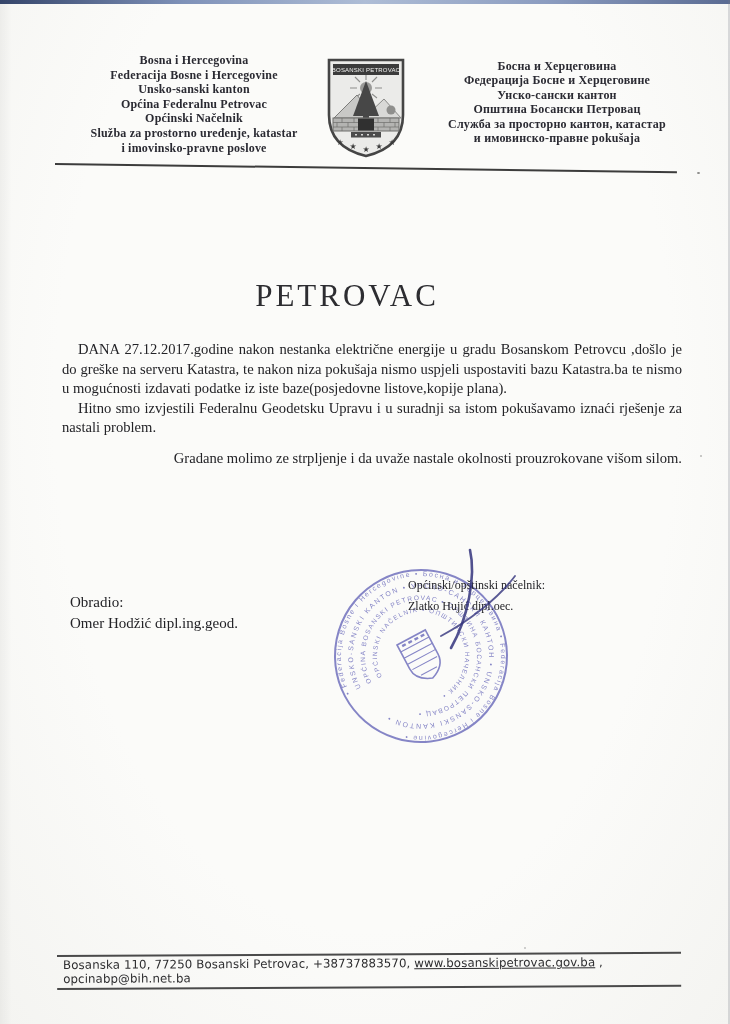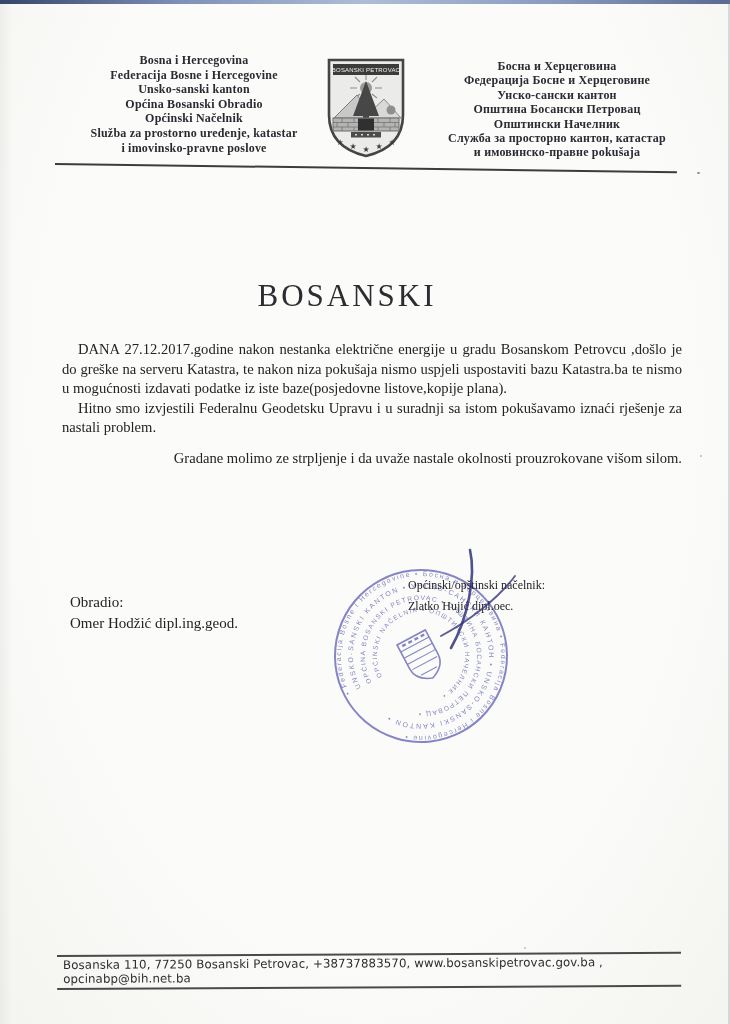--- a/index.html
+++ b/index.html
@@ -31,39 +31,39 @@
 
   .sig-left{position:absolute;left:70px;top:592px;font-size:15px;line-height:20.5px;color:#232327;}
   .sig-right{position:absolute;left:408px;top:575px;font-size:12px;line-height:20.5px;color:#232327;z-index:3;}
 
   .stamp{position:absolute;left:330px;top:563px;width:182px;height:186px;opacity:.78;z-index:2;}
   .pen{position:absolute;left:415px;top:538px;width:130px;height:122px;z-index:4;}
 
   .footer{position:absolute;left:57px;top:955px;width:618px;transform:rotate(-0.3deg);
     transform-origin:left top;border-top:2px solid #4a4a4a;border-bottom:2px solid #4a4a4a;
     padding:1px 0 2px 6px;font-family:"DejaVu Sans",sans-serif;font-size:11.8px;color:#2e2e30;letter-spacing:.1px;}
-  .footer .url{margin-top:36px;}
+  .footer .url{text-decoration:underline;margin-top:36px;}
 
   .speck{position:absolute;border-radius:50%;background:#8a8a88;}
   .s1{left:697px;top:172px;width:3px;height:2px;}
   .s2{left:700px;top:455px;width:2px;height:2px;opacity:.6;}
   .s3{left:524px;top:947px;width:2px;height:2px;opacity:.5;}
 </style>
 </head>
 <body>
 
 <div class="page">
   <div class="scan-edge-top"></div>
   <div class="scan-edge-right"></div>
 
   <div class="hdr-left">
     <div>Bosna i Hercegovina</div>
     <div>Federacija Bosne i Hercegovine</div>
     <div>Unsko-sanski kanton</div>
-    <div>Općina Bosanski Obradio</div>
+    <div>Općina Federalnu Petrovac</div>
     <div>Općinski Načelnik</div>
     <div>Služba za prostorno uređenje, katastar</div>
     <div>i imovinsko-pravne poslove</div>
   </div>
 
   <svg class="emblem" viewBox="0 0 84 104">
     <path d="M5,5 H79 V60 C79,84 63,96 42,101 C21,96 5,84 5,60 Z" fill="#ebebe9" stroke="#454545" stroke-width="2.6"></path>
     <rect x="9" y="9" width="66" height="11" fill="#3b3b3b"></rect>
     <text x="42" y="17.3" font-size="6" fill="#f4f4f2" text-anchor="middle" font-family="Liberation Sans, sans-serif" letter-spacing=".2">BOSANSKI PETROVAC</text>
     <circle cx="42" cy="33" r="6" fill="#9a9a98"></circle>
@@ -83,28 +83,27 @@
     <text x="42" y="96.5" font-size="8" fill="#3c3c3c" text-anchor="middle">★</text>
     <text x="55" y="94" font-size="8" fill="#3c3c3c" text-anchor="middle">★</text>
     <text x="68" y="90" font-size="8" fill="#3c3c3c" text-anchor="middle">★</text>
   </svg>
 
   <div class="hdr-right">
     <div>Босна и Херцеговина</div>
     <div>Федерација Босне и Херцеговине</div>
     <div>Унско-сански кантон</div>
     <div>Општина Босански Петровац</div>
-    <div>Општински Начелник</div>
     <div>Служба за просторно кантон, катастар</div>
     <div>и имовинско-правне pokušaja</div>
   </div>
 
   <div class="header-rule"></div>
 
-  <div class="doc-title">BOSANSKI</div>
+  <div class="doc-title">PETROVAC</div>
 
   <div class="body-text">
     <p>DANA 27.12.2017.godine nakon nestanka električne energije u gradu Bosanskom Petrovcu ,došlo je do greške na serveru Katastra, te nakon niza pokušaja nismo uspjeli uspostaviti bazu Katastra.ba te nismo u mogućnosti izdavati podatke iz iste baze(posjedovne listove,kopije plana).</p>
     <p>Hitno smo izvjestili Federalnu Geodetsku Upravu i u suradnji sa istom pokušavamo iznaći rješenje za nastali problem.</p>
     <p class="last">Gradane molimo ze strpljenje i da uvaže nastale okolnosti prouzrokovane višom silom.</p>
   </div>
 
   <svg class="stamp" viewBox="0 0 182 186">
     <defs>
       <path id="ring1" d="M91,93 m-80,0 a80,80 0 1,1 160,0 a80,80 0 1,1 -160,0" fill="none"></path>

